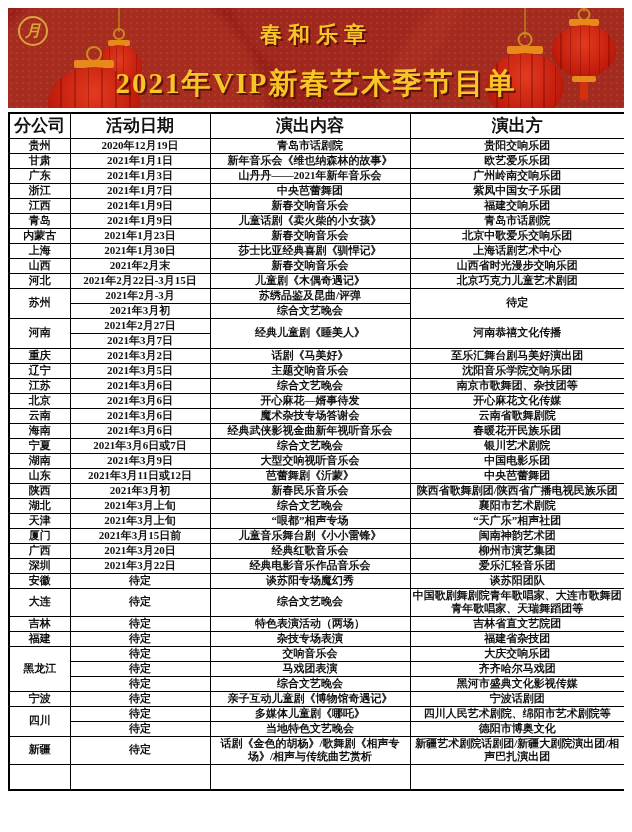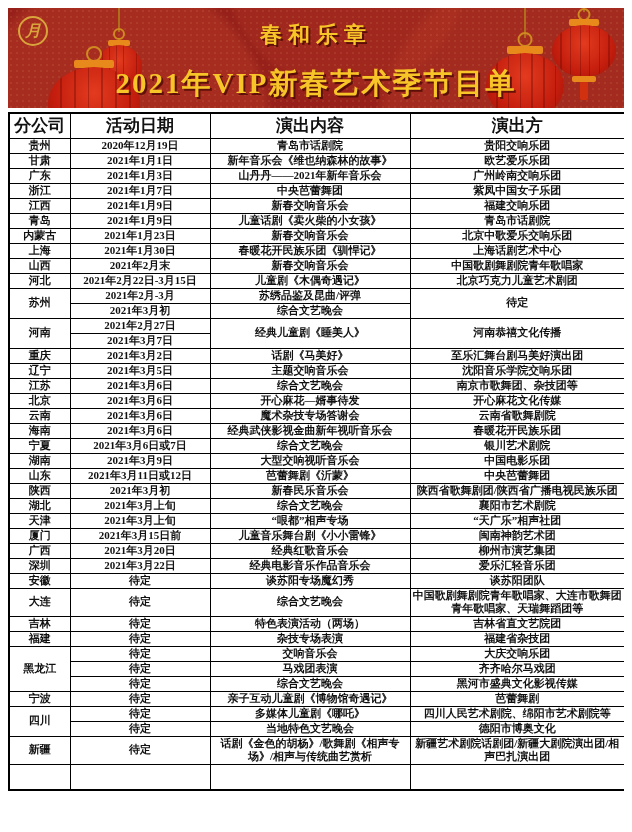--- a/index.html
+++ b/index.html
@@ -157,28 +157,28 @@
           </tr>
           <tr>
             <td>内蒙古</td>
             <td>2021年1月23日</td>
             <td>新春交响音乐会</td>
             <td>北京中歌爱乐交响乐团</td>
           </tr>
           <tr>
             <td>上海</td>
             <td>2021年1月30日</td>
-            <td>春暖花开民族乐团《驯悍记》</td>
+            <td>莎士比亚经典喜剧《驯悍记》</td>
             <td>上海话剧艺术中心</td>
           </tr>
           <tr>
             <td>山西</td>
             <td>2021年2月末</td>
             <td>新春交响音乐会</td>
-            <td>中国歌剧舞剧院青年歌唱家</td>
+            <td>山西省时光漫步交响乐团</td>
           </tr>
           <tr>
             <td>河北</td>
             <td>2021年2月22日-3月15日</td>
             <td>儿童剧《木偶奇遇记》</td>
             <td>北京巧克力儿童艺术剧团</td>
           </tr>
           <tr>
             <td rowspan="2">苏州</td>
             <td>2021年2月-3月</td>
@@ -325,21 +325,21 @@
           </tr>
           <tr>
             <td>待定</td>
             <td>综合文艺晚会</td>
             <td>黑河市盛典文化影视传媒</td>
           </tr>
           <tr>
             <td>宁波</td>
             <td>待定</td>
             <td>亲子互动儿童剧《博物馆奇遇记》</td>
-            <td>芭蕾舞剧</td>
+            <td>宁波话剧团</td>
           </tr>
           <tr>
             <td rowspan="2">四川</td>
             <td>待定</td>
             <td>多媒体儿童剧《哪吒》</td>
             <td>四川人民艺术剧院、绵阳市艺术剧院等</td>
           </tr>
           <tr>
             <td>待定</td>
             <td>当地特色文艺晚会</td>

